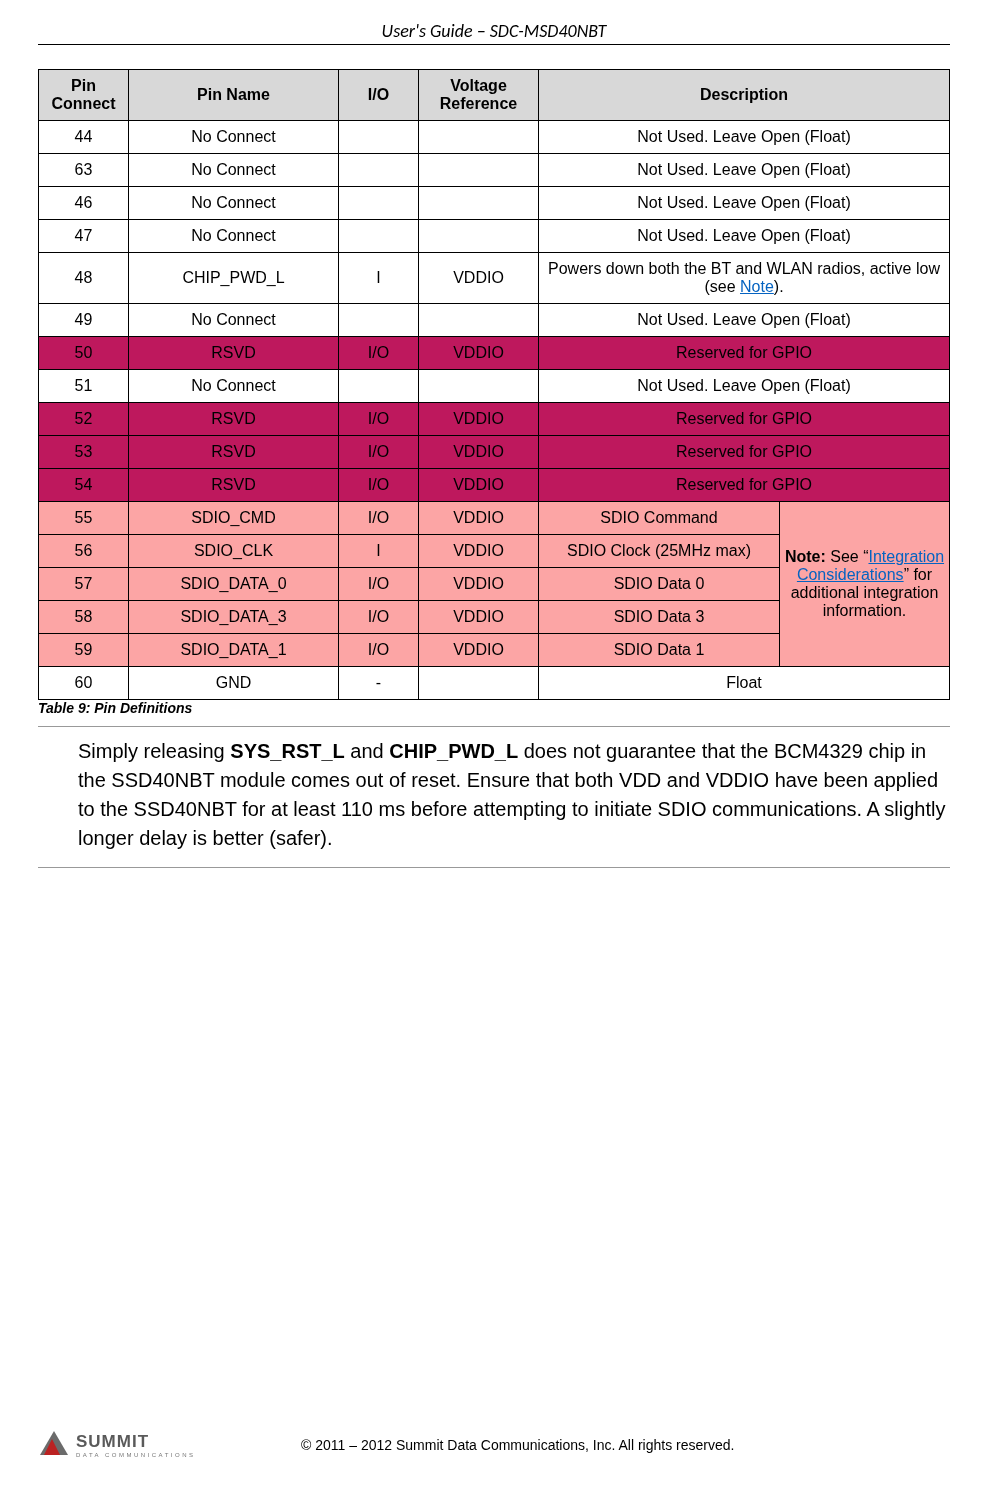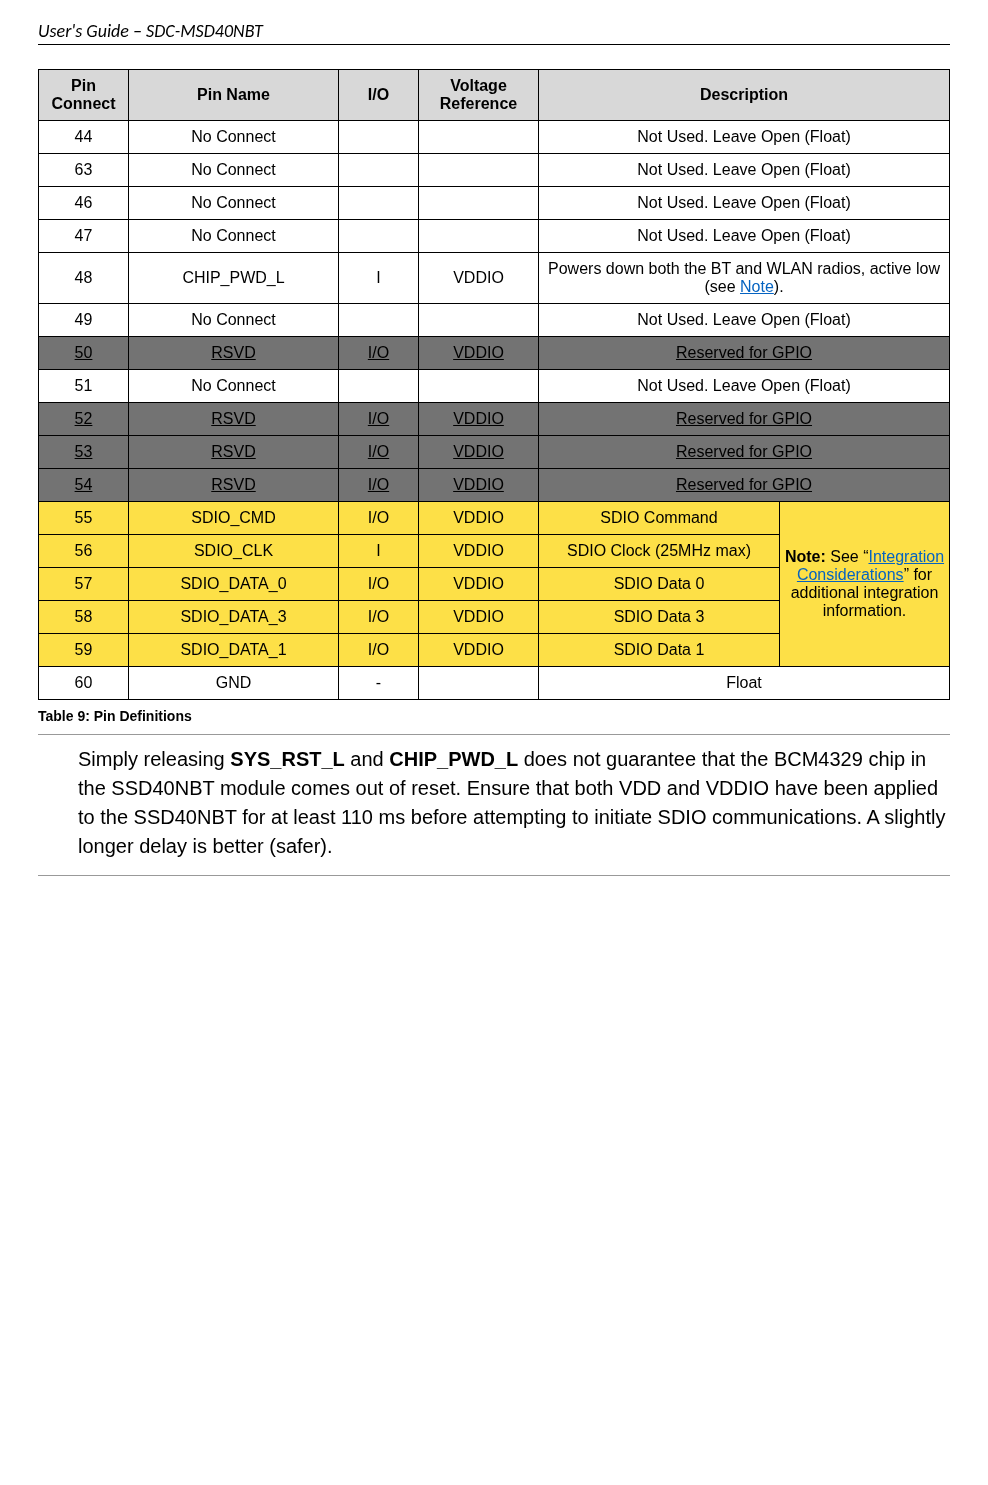--- a/index.html
+++ b/index.html
@@ -11,21 +11,21 @@
     background: #fff;
   }
   .page {
     width: 988px;
     min-height: 1485px;
     box-sizing: border-box;
     padding: 20px 38px 0 38px;
     position: relative;
   }
   .header {
-    text-align: left;
+    text-align: center;
     font-style: italic;
     font-family: "Calibri", Arial, sans-serif;
     font-size: 18px;
     border-bottom: 1.5px solid #000;
     padding-bottom: 2px;
     margin-bottom: 24px;
   }
   table.pin-table {
     width: 100%;
     border-collapse: collapse;
@@ -40,33 +40,34 @@
   }
   table.pin-table th {
     background: #d8d8d8;
     font-weight: bold;
   }
   .col-num { width: 90px; }
   .col-name { width: 210px; }
   .col-io { width: 80px; }
   .col-vref { width: 120px; }
   .col-desc { width: auto; }
-  .row-blue td { background: #737373; text-decoration: underline; }
-  .row-orange td { background: #fde047; }
+  .row-blue td { background: #be185d; }
+  .row-orange td { background: #fca5a5; }
   .note-cell {
     background: #f7caac;
   }
   a.link {
     color: #0563c1;
     text-decoration: underline;
   }
   .table-caption {
     font-weight: bold;
+    font-style: italic;
     font-size: 14px;
-    margin-top: 8px;
+    margin-top: 0;
     margin-bottom: 10px;
   }
   hr.sep {
     border: none;
     border-top: 1px solid #999;
     margin: 8px 0 10px 0;
   }
   .note-heading {
     font-weight: bold;
     font-size: 16px;
@@ -287,15 +288,30 @@
 
   <hr class="sep">
 
   <div class="note-body">
     <span>Simply releasing </span><b>SYS_RST_L</b><span> and </span><b>CHIP_PWD_L</b><span> does not guarantee that the BCM4329 chip in the SSD40NBT module comes out of reset.  Ensure that both VDD and VDDIO have been applied to the SSD40NBT for at least 110 ms before attempting to initiate SDIO communications.  A slightly longer delay is better (safer).</span>
   </div>
 
   <hr class="sep" style="margin-top:14px">
 
   <div class="footer">
+    <div class="footer-bottom">
+      <div class="logo">
+        <span class="logo-shape">
+          <svg width="32" height="28" viewBox="0 0 32 28">
+            <polygon points="16,2 30,26 2,26" fill="#6b6b6b"></polygon>
+            <polygon points="14,10 22,26 6,26" fill="#b22"></polygon>
+          </svg>
+        </span>
+        <span class="logo-text">
+          <span class="brand">SUMMIT</span>
+          <span class="sub">DATA  COMMUNICATIONS</span>
+        </span>
+      </div>
+      <div class="copyright">© 2011 – 2012 Summit Data Communications, Inc. All rights reserved.</div>
+    </div>
   </div>
 
 </div>
 
 </body></html>

